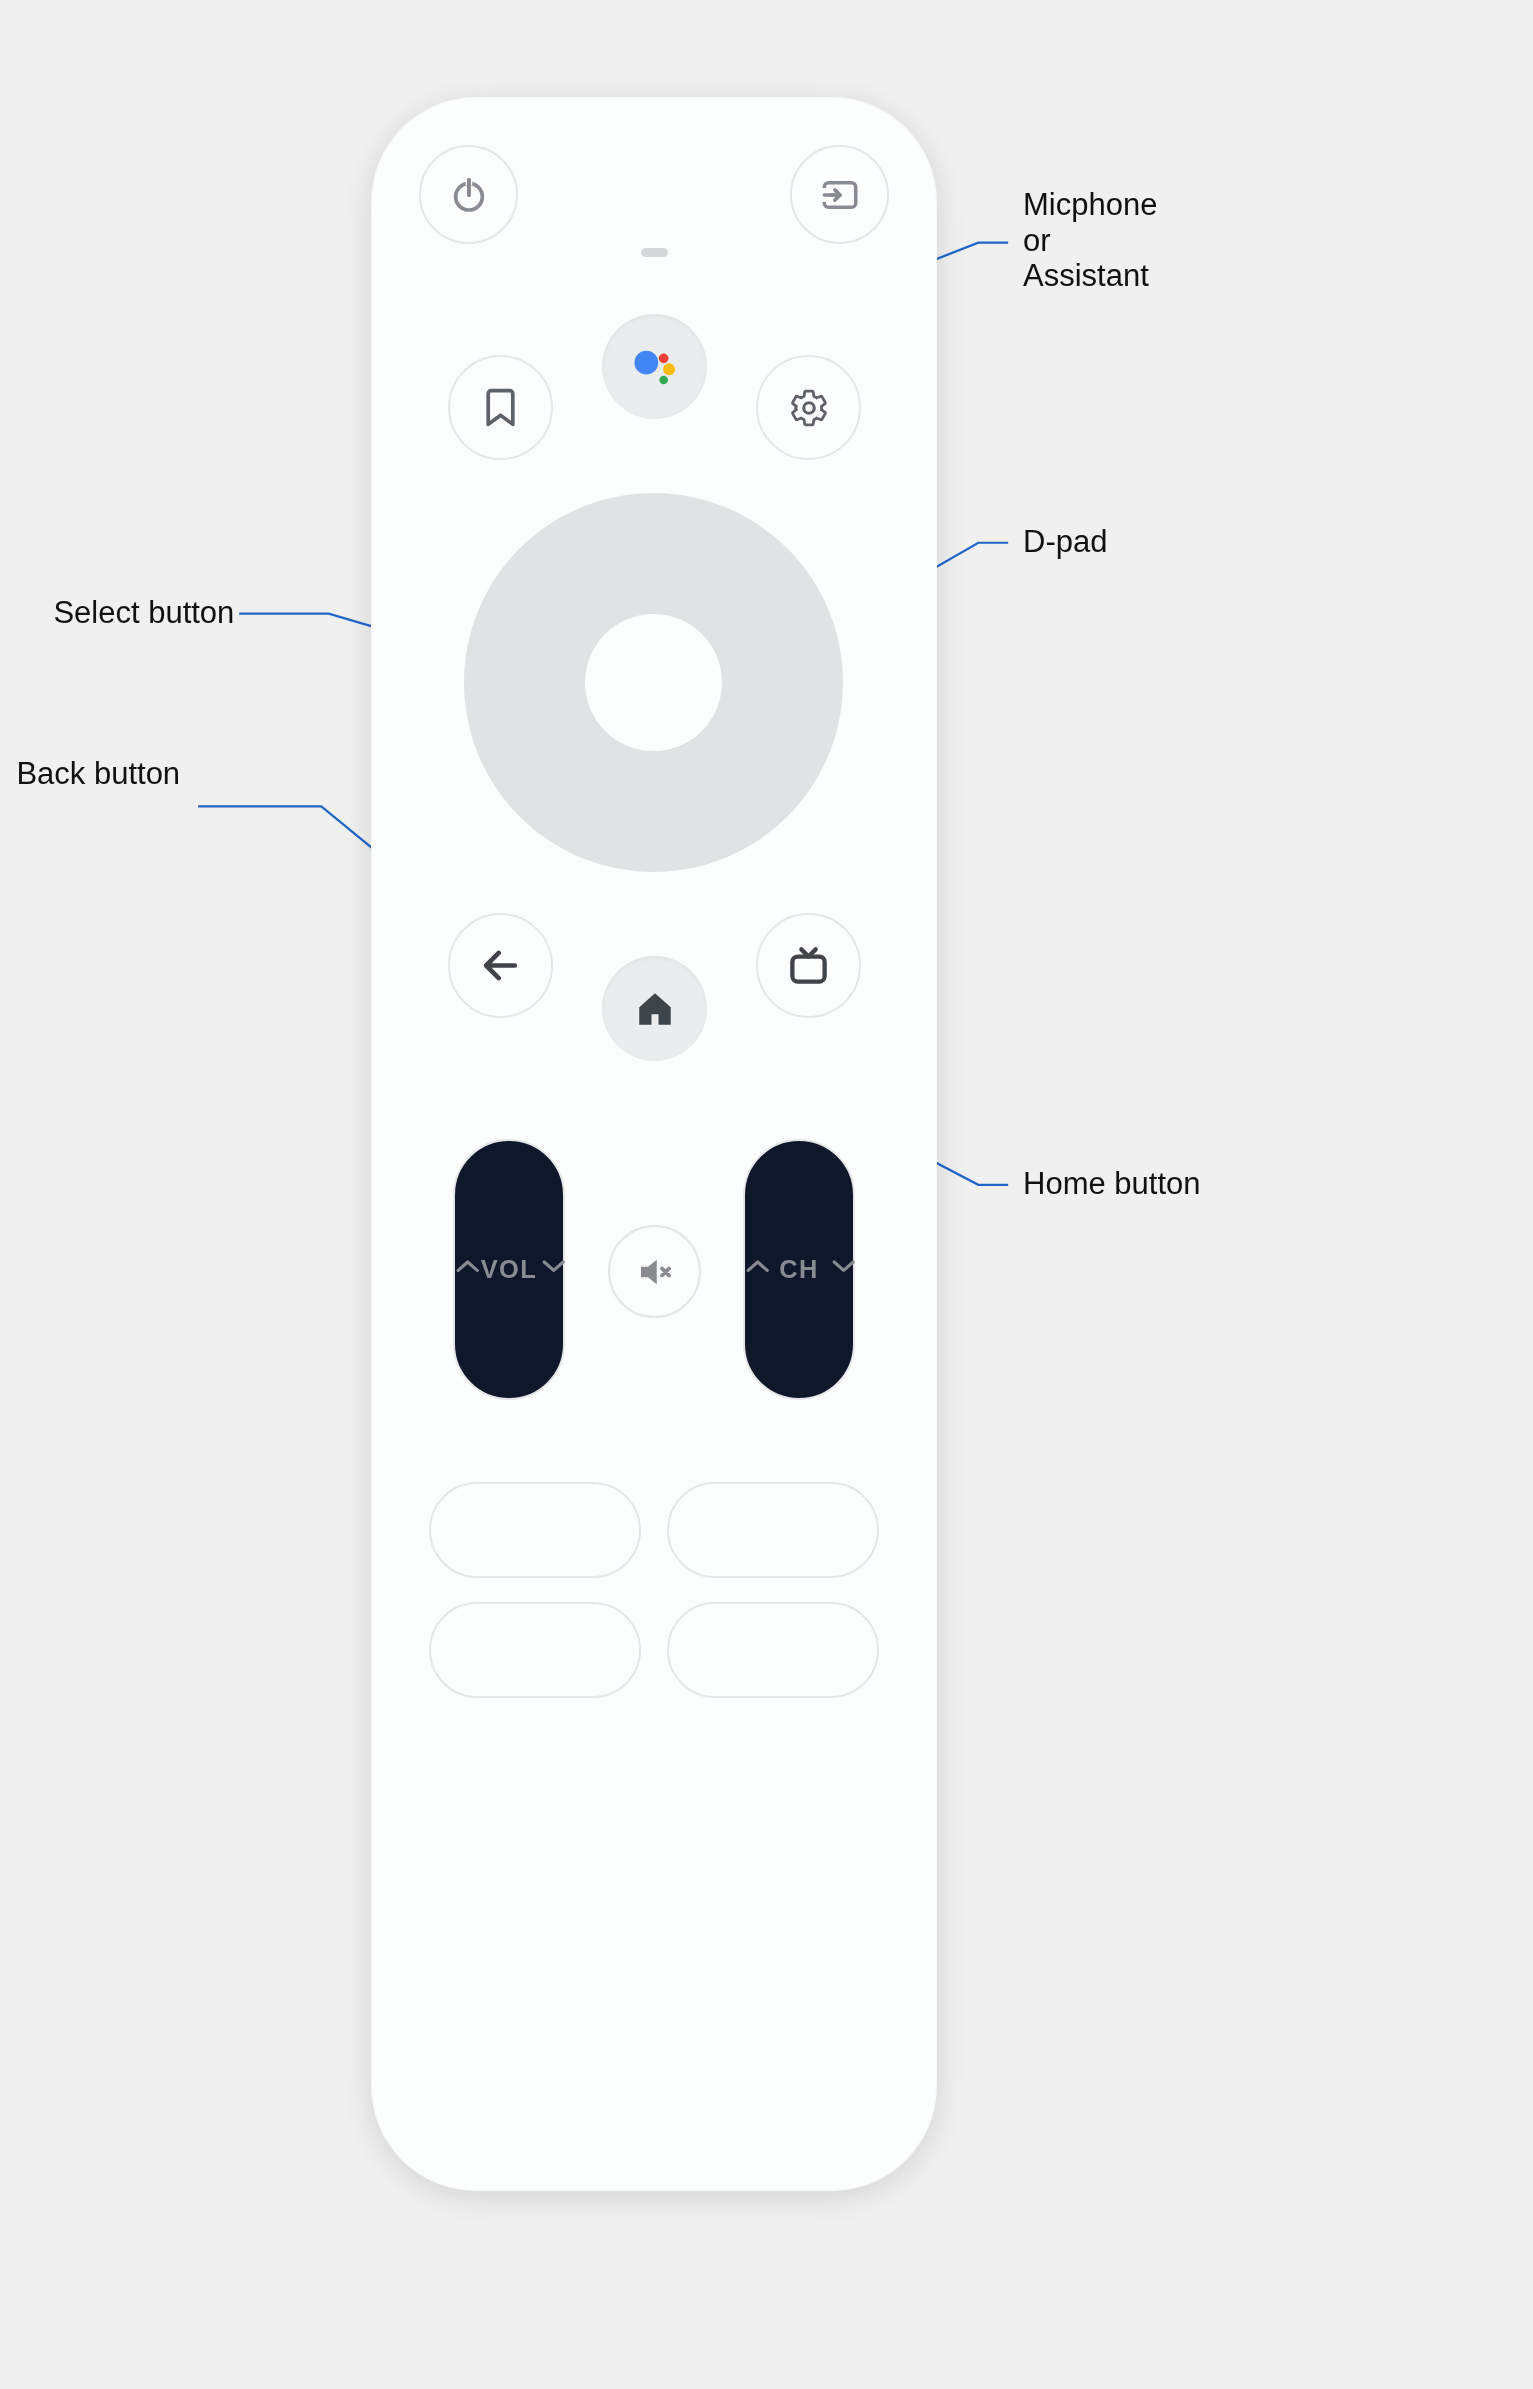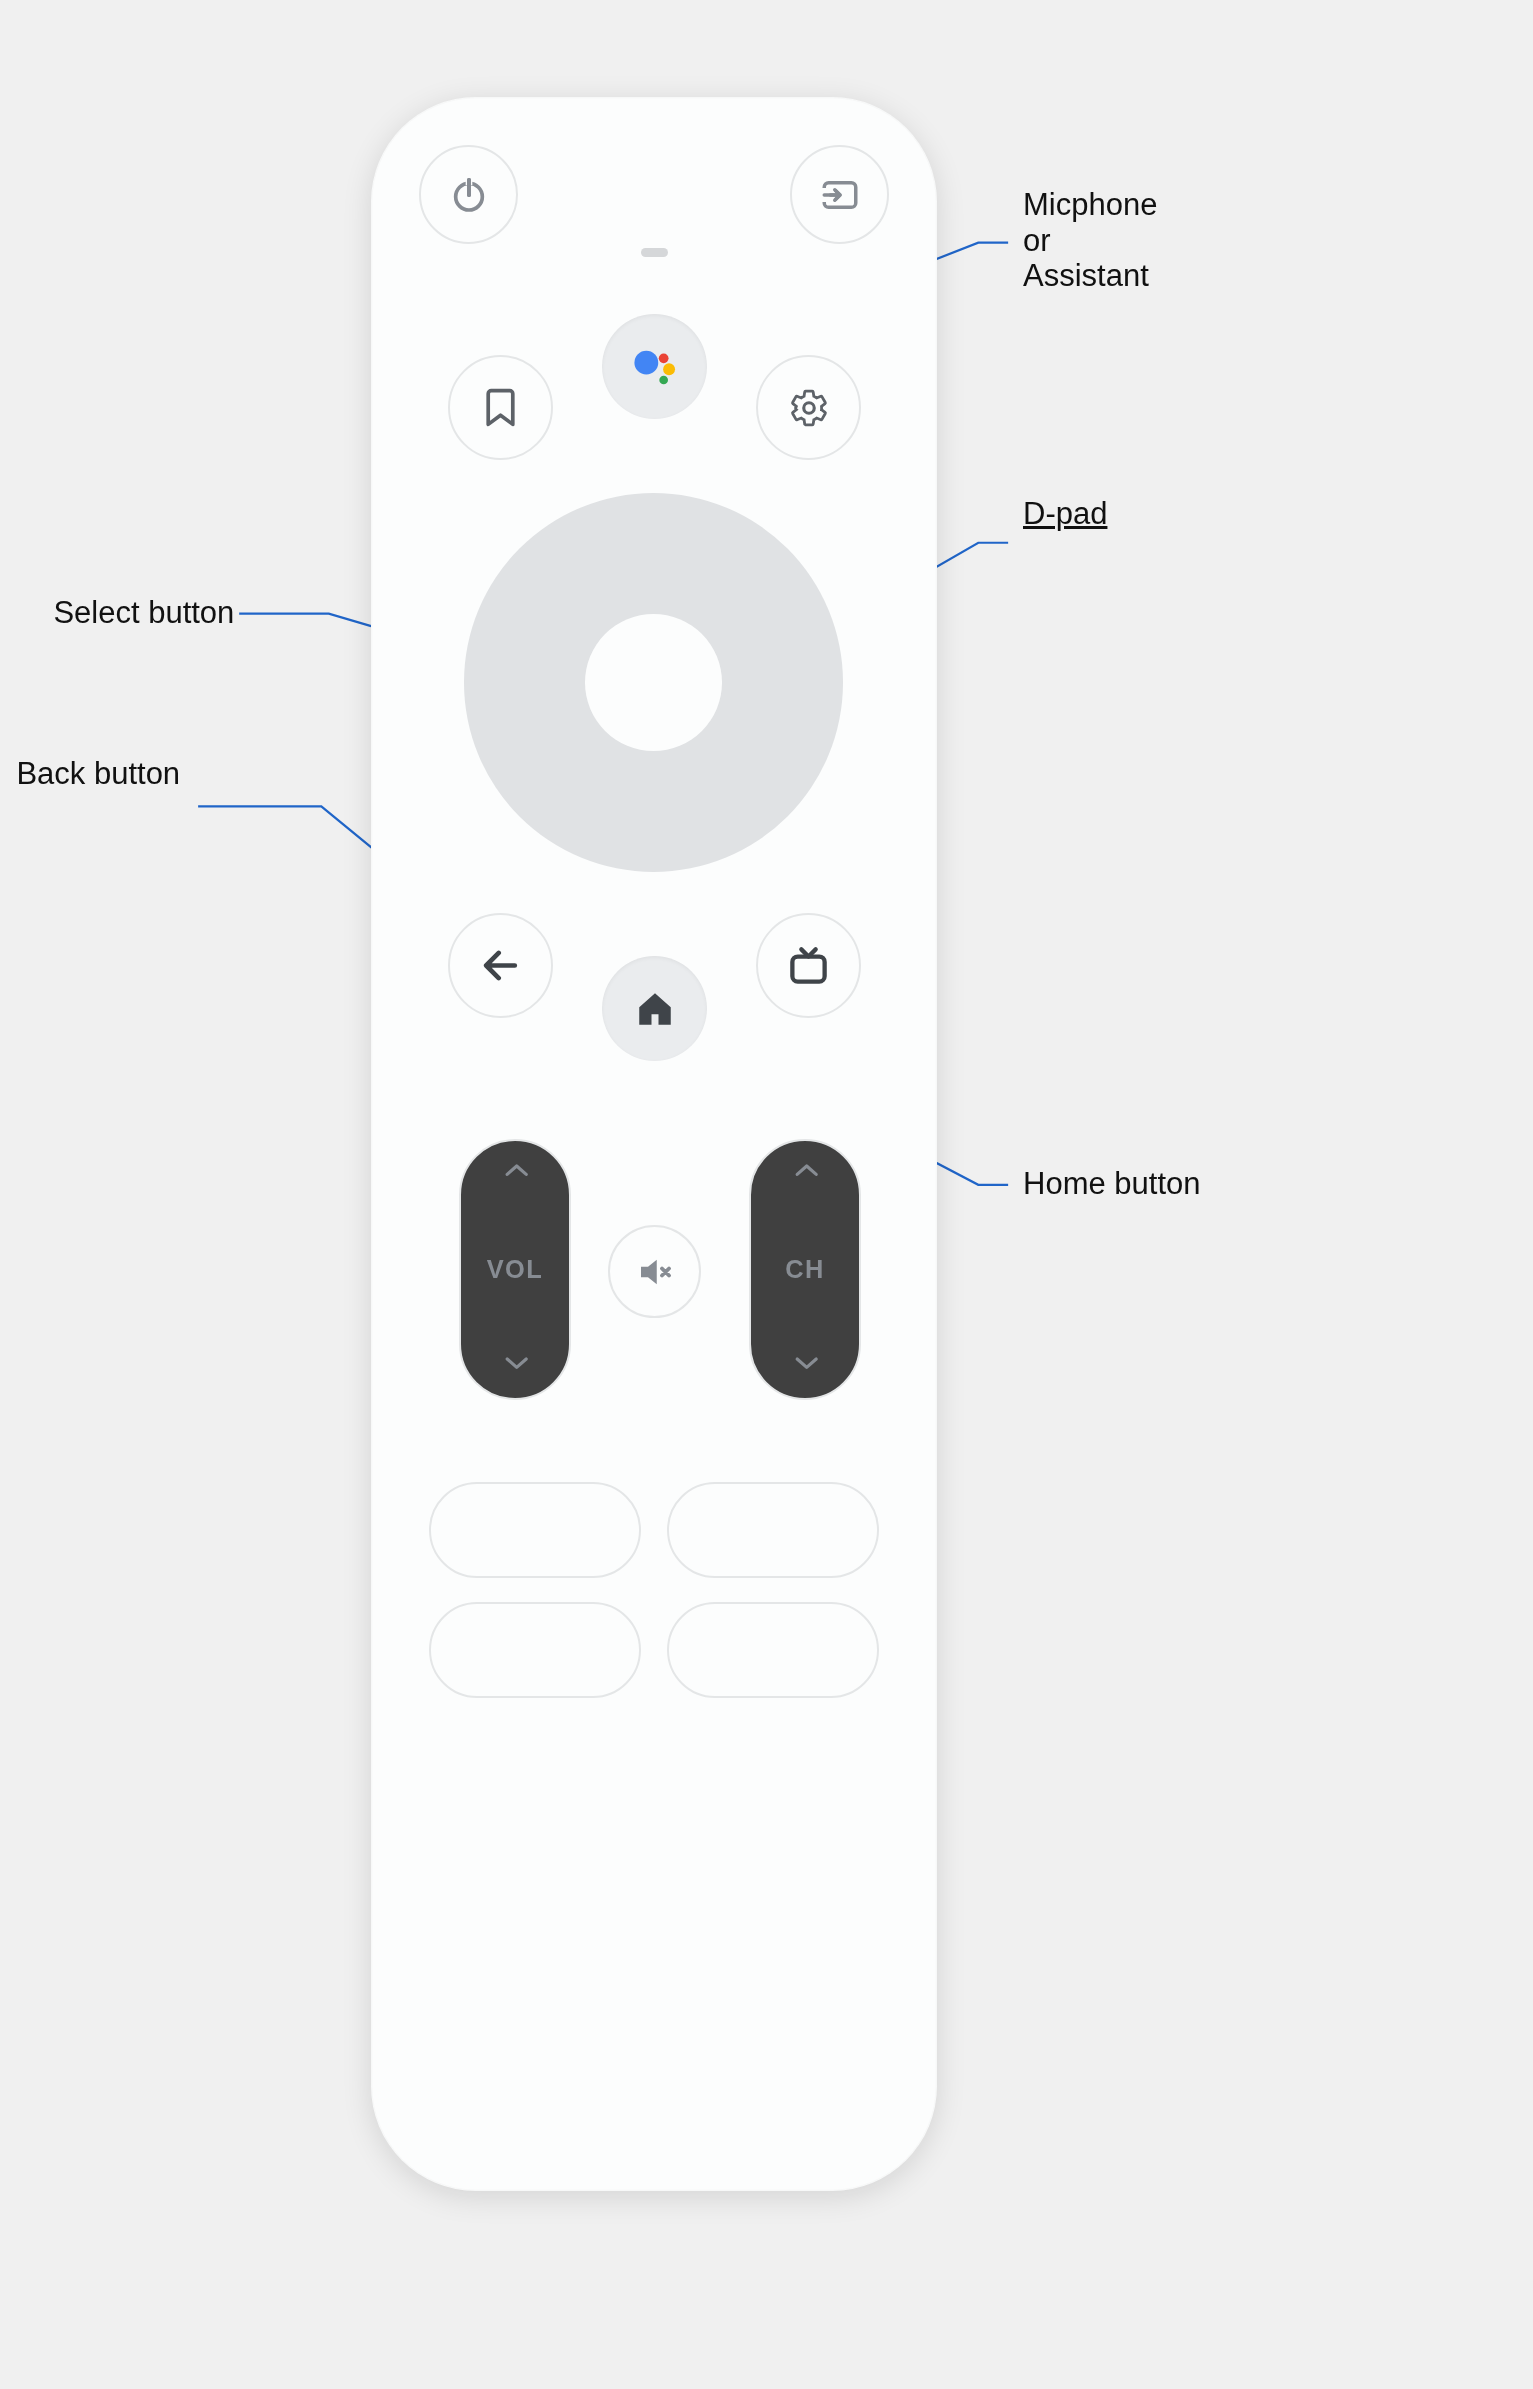--- a/index.html
+++ b/index.html
@@ -46,28 +46,26 @@
     background: #e0e2e4;
   }
   .dpad-inner {
     position: absolute;
     border-radius: 50%;
     background: #fcfdfd;
   }
   .pill {
     position: absolute;
     border: 2.2px solid #e4e6e7;
-    background: #404040;
+    background: #0f172a;
     border-radius: 67px;
     display: flex;
-    flex-direction: column;
     align-items: center;
     justify-content: space-between;
     padding: 21px 0;
-    margin-left: 6px;
   }
   .pill-label {
     font-size: 25.4px;
     font-weight: 600;
     color: #878c93;
     letter-spacing: 1.5px;
   }
   .chev { width: 22.4px; height: 22.4px; }
   .chev svg { display:block; }
   .shortcut {
@@ -99,21 +97,21 @@
     <path d="M 875 950 L 440 822 L 320 822" stroke="#2065c8" stroke-width="3" fill="none"></path>
 
     <path d="M 687 1291 L 430 1080 L 265 1080" stroke="#2065c8" stroke-width="3" fill="none"></path>
 
     <path d="M 930 1388 L 1310 1587 L 1350 1587" stroke="#2065c8" stroke-width="3" fill="none"></path>
   </svg>
 
   <div class="label" style="left:1023px; top:187px; white-space:pre;">Micphone
 or
 Assistant</div>
-  <div class="label" style="left:1023px; top:496px;text-decoration:underline;">D-pad</div>
+  <div class="label" style="left:1023px; top:524px;">D-pad</div>
   <div class="label" style="left:22.4px; top:595px;margin-left:31px;">Select button</div>
   <div class="label" style="left:16.4px; top:756px;">Back button</div>
   <div class="label" style="left:1023px; top:1166px;">Home button</div>
 
   <div class="remote">
 
     <div class="btn" style="left:48px; top:48px; width:99px; height:99px;">
       <svg class="icon" width="40" height="40" viewBox="0 0 24 24">
         <circle cx="12" cy="13" r="8" fill="none" stroke="#878c93" stroke-width="2.2"></circle>
         <line x1="12" y1="3" x2="12" y2="12" stroke="#878c93" stroke-width="2.4" stroke-linecap="round"></line>

